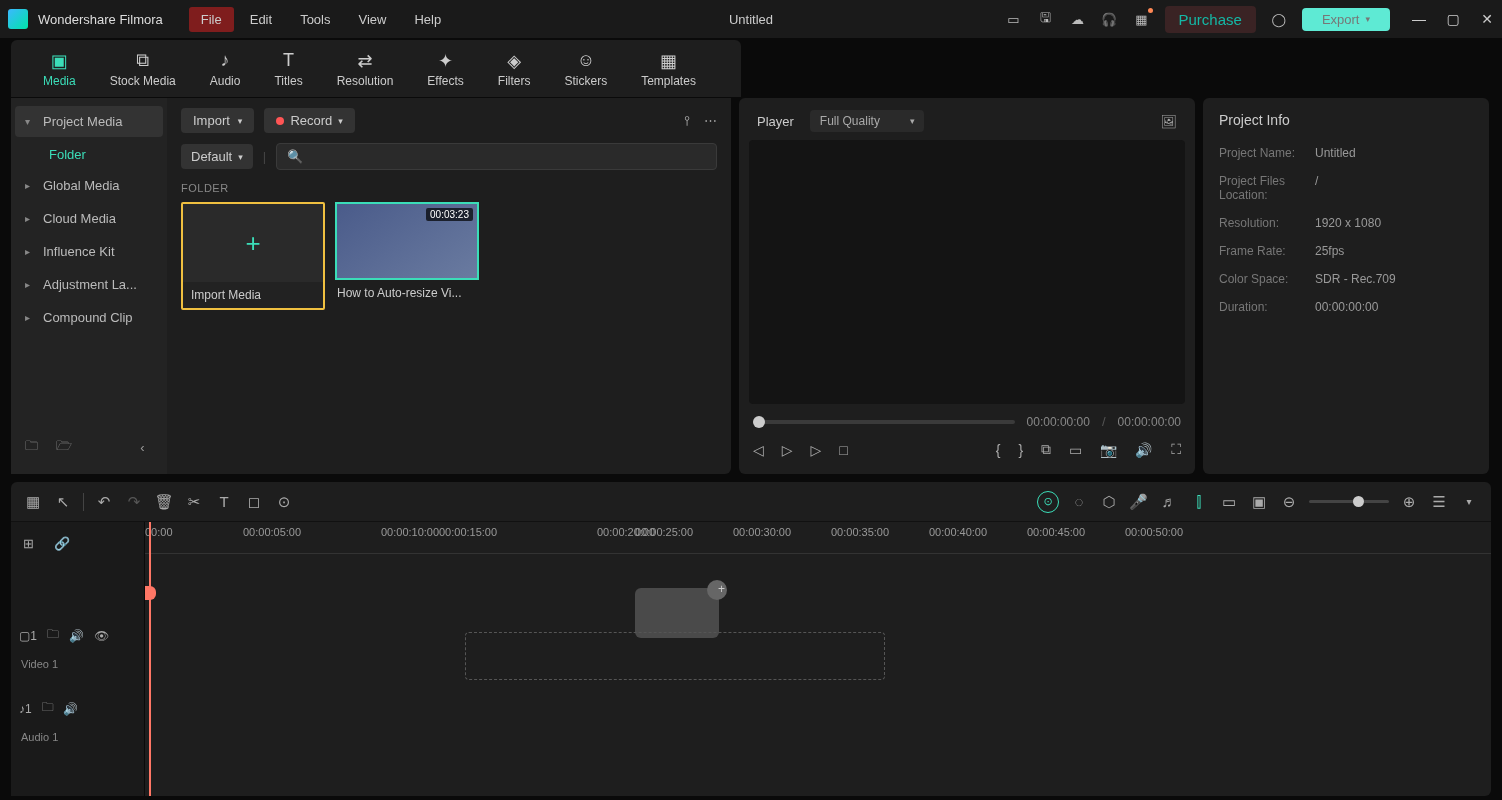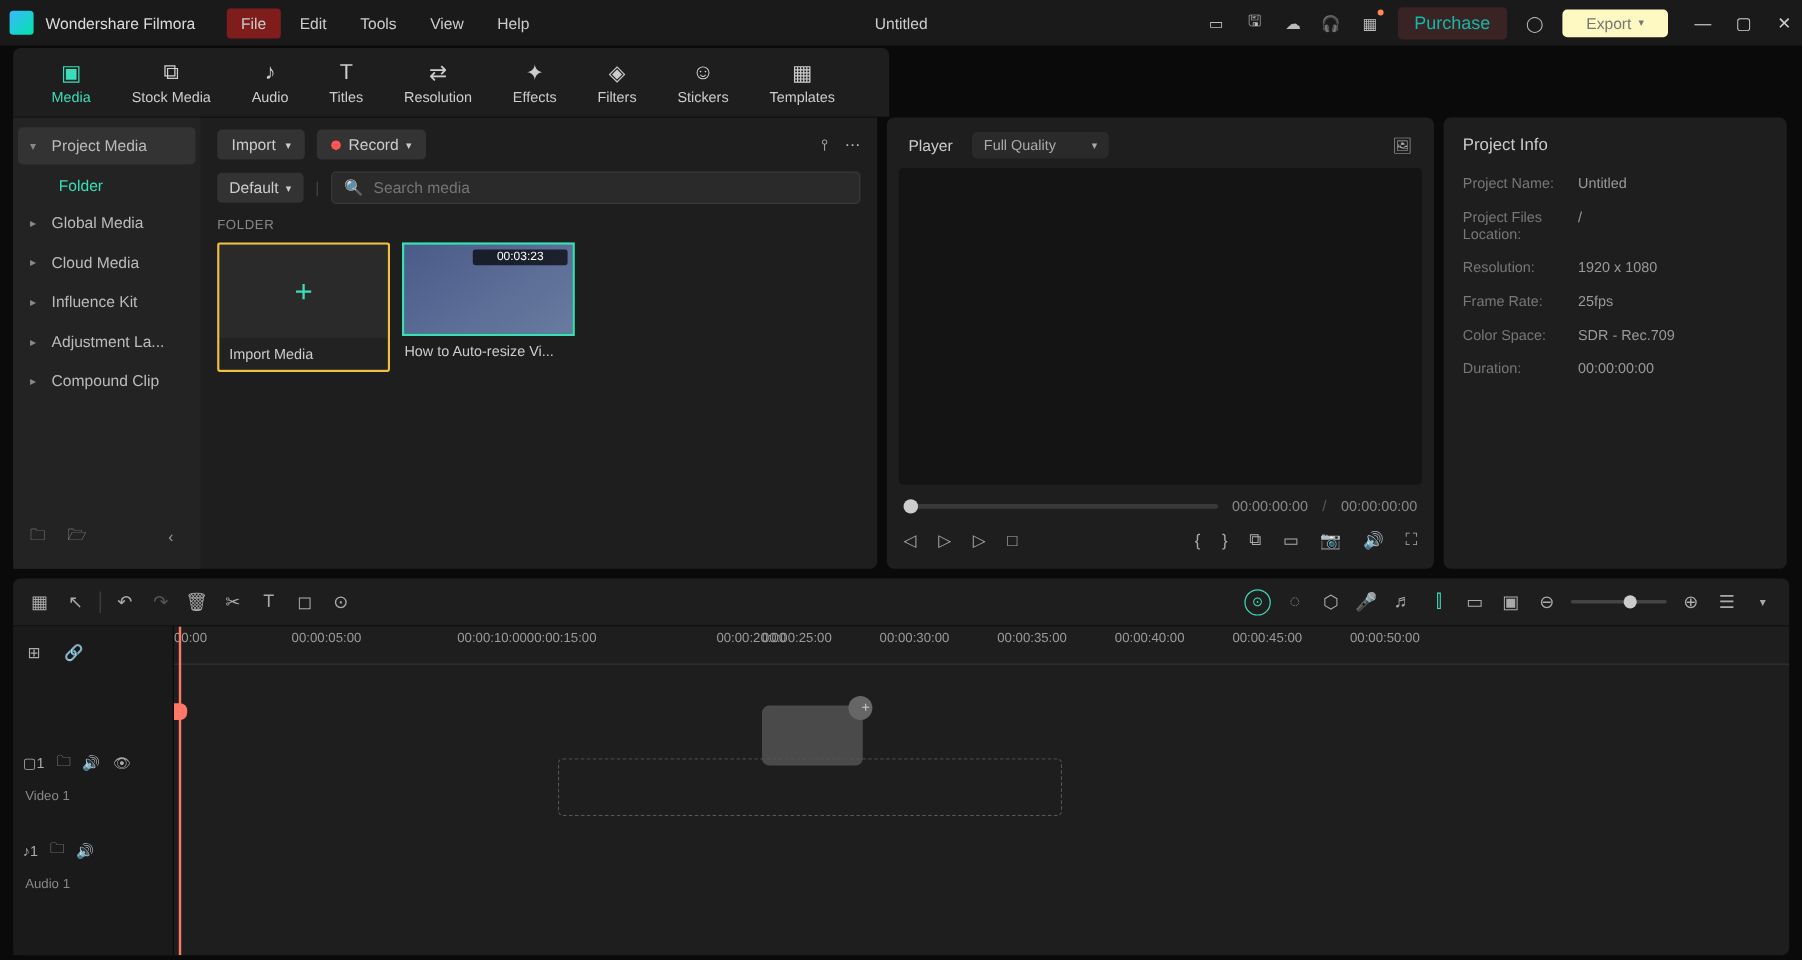--- a/index.html
+++ b/index.html
@@ -8,21 +8,21 @@
 .logo { width:20px; height:20px; background:linear-gradient(135deg,#3bb8ff,#00e5a8); border-radius:3px; margin-right:6px; }
 .app-title { color:#ddd; font-size:13px; margin-right:22px; }
 .menu-item { padding:5px 12px; color:#ccc; font-size:13px; cursor:pointer; border-radius:3px; }
 .menu-item.active { background:#7f1d1d; }
 .center-title { position:absolute; left:50%; transform:translateX(-50%); color:#ccc; }
 .titlebar-right { margin-left:auto; display:flex; align-items:center; gap:14px; }
 .tb-icon { width:18px; height:18px; display:flex; align-items:center; justify-content:center; color:#bbb; cursor:pointer; }
 .apps-icon { position:relative; }
 .apps-icon::after { content:''; position:absolute; top:-2px; right:-2px; width:5px; height:5px; background:#f85; border-radius:50%; }
 .purchase-btn { background:#3a2324; color:#14b8a6; padding:5px 14px; border-radius:4px; font-size:15px; cursor:pointer; }
-.export-btn { background:#fef9c3; color:#777; padding:4px 20px; border-radius:4px; display:flex; align-items:center; gap:6px; font-size:13px;justify-content:space-between; }
+.export-btn { background:#5eead4; color:#777; padding:4px 20px; border-radius:4px; display:flex; align-items:center; gap:6px; font-size:13px;justify-content:space-between; }
 .win-ctrl { display:flex; gap:20px; margin-left:8px; }
 .win-btn { width:14px; height:14px; color:#ccc; cursor:pointer; display:flex; align-items:center; justify-content:center; font-size:14px; }
 
 .tab-bar { height:58px; background:#1e1e1e; display:flex; align-items:center; padding:0 20px; gap:10px; border-bottom:1px solid #0a0a0a; width:730px; margin-top:2px; margin-left:11px; border-radius:6px 6px 0 0;}
 .tab-btn { display:flex; flex-direction:column; align-items:center; gap:2px; padding:4px 12px; color:#ccc; cursor:pointer; font-size:12px; }
 .tab-btn.active { color:#3bddb8; }
 .tab-icon { width:22px; height:22px; display:flex; align-items:center; justify-content:center; font-size:18px; }
 
 .main-row { display:flex; height:376px; gap:8px; padding:0 11px 0 11px; }
 .left-panel { width:720px; background:#1e1e1e; display:flex; border-radius:0 0 6px 6px; }
@@ -46,21 +46,21 @@
 .search-box { flex:1; background:#2a2a2a; border:1px solid #3a3a3a; border-radius:4px; padding:5px 10px; display:flex; align-items:center; gap:8px; }
 .search-box input { background:none; border:none; color:#ccc; outline:none; flex:1; font-size:13px;}
 .folder-label { color:#888; font-size:11px; letter-spacing:0.5px; margin-bottom:8px; }
 .media-grid { display:flex; gap:10px; }
 .media-card { width:144px; }
 .import-card { border:2px solid #f0c040; border-radius:2px; }
 .card-thumb { height:78px; background:#2a2a2a; display:flex; align-items:center; justify-content:center; position:relative; }
 .plus-icon { color:#3bddb8; font-size:26px; font-weight:200; }
 .card-label { padding:6px 8px; color:#ccc; font-size:12px; background:#222; white-space:nowrap; overflow:hidden; text-overflow:ellipsis;}
 .video-thumb { background:linear-gradient(145deg,#4a5b8a,#6a7ba0); border:2px solid #3bddb8; position:relative;}
-.duration-badge { position:absolute; top:4px; right:4px; background:rgba(0,0,0,0.7); color:#fff; font-size:10px; padding:1px 20px; border-radius:2px;}
+.duration-badge { position:absolute; top:4px; right:4px; background:rgba(0,0,0,0.7); color:#fff; font-size:10px; padding:1px 4px; border-radius:2px;}
 
 .player-panel { width:456px; background:#1e1e1e; border-radius:6px; display:flex; flex-direction:column; padding:8px 10px;}
 .player-header { display:flex; align-items:center; gap:16px; padding:4px 8px 8px;}
 .player-tab { color:#ccc; font-size:13px;}
 .quality-dd { background:#2a2a2a; padding:4px 10px; border-radius:4px; color:#aaa; font-size:12px; display:flex; align-items:center; gap:30px; cursor:pointer;}
 .player-canvas { flex:1; background:#141414; border-radius:4px;}
 .scrub-row { display:flex; align-items:center; gap:12px; padding:10px 4px 4px;}
 .scrub-bar { flex:1; height:4px; background:#3a3a3a; border-radius:2px; position:relative;}
 .scrub-handle { position:absolute; left:0; top:-4px; width:12px; height:12px; background:#ccc; border-radius:50%;}
 .timecode { color:#888; font-size:12px;}
@@ -224,21 +224,20 @@
         </div>
       </div>
       <div class="sort-row">
         <div class="sort-btn">
             <span>Default</span>
             <span style="font-size:9px;">▾</span>
           </div>
         <span style="color:#444;">|</span>
         <div class="search-box">
           <span style="color:#888;">🔍</span>
-          <input type="text" placeholder="Search media" style="">
         </div>
       </div>
       <div class="folder-label">FOLDER</div>
       <div class="media-grid">
         <div class="media-card import-card">
           <div class="card-thumb">
               <span class="plus-icon">+</span>
             </div>
           <div class="card-label">Import Media</div>
         </div>

